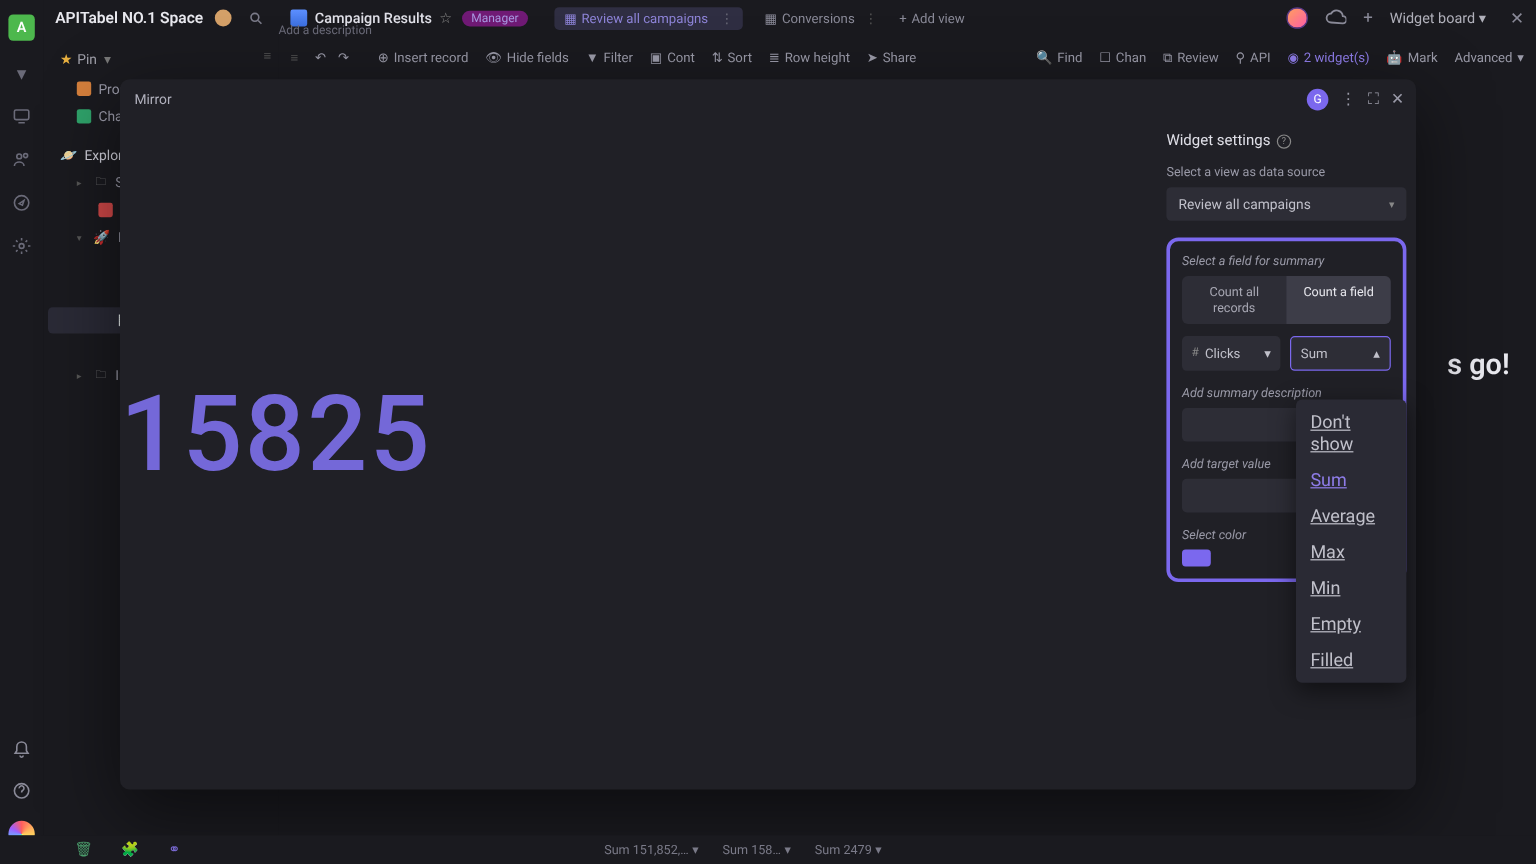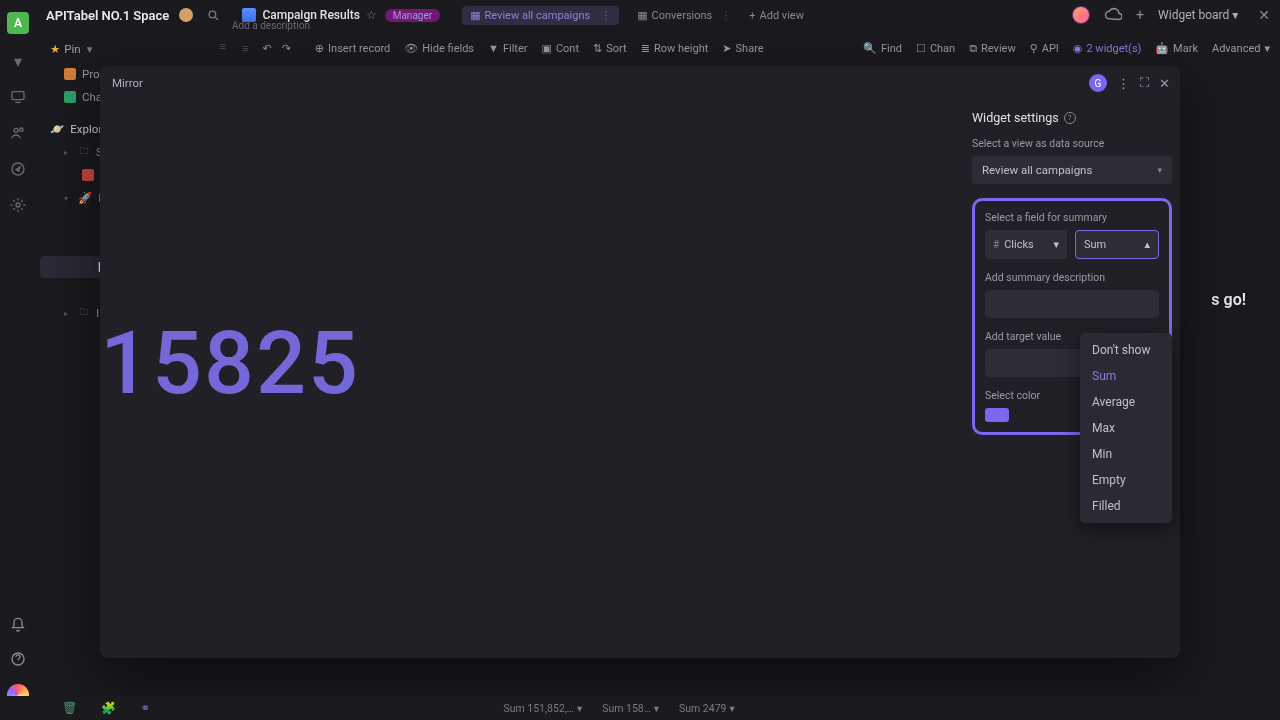--- a/index.html
+++ b/index.html
@@ -71,38 +71,38 @@
 
 .settings { position: absolute; right: 8px; top: 44px; width: 200px; color: #c0c0ca; font-size: 11.5px;}
 .settings .sect-title { font-size: 12.5px; color: #e0e0e8; display: flex; align-items: center; gap: 5px; margin-bottom: 12px;}
 .settings .info-ico { width:12px; height:12px; border:1px solid #888; border-radius:50%; display:inline-flex; align-items:center; justify-content:center; font-size:8px; color:#888;}
 .settings label { font-size: 10.5px; color: #9a9aa8; display:block; margin-bottom: 6px;}
 .settings .select-box { background: #2d2d36; border-radius: 4px; padding: 7px 10px; display: flex; align-items: center; justify-content: space-between; font-size: 11.5px; margin-bottom: 14px;}
 .settings .select-box .chev { color: #888; font-size: 9px;}
 
 
 .hl-panel { border: 3px solid #7b68ee; border-radius: 10px; padding: 10px; background: #202026; position: relative;}
-.hl-panel label { margin-top: 0;}
+.hl-panel label { margin-top: 0; font-style: italic;}
 .seg-row { display: flex; gap: 0; background: #2d2d36; border-radius: 5px; overflow: hidden; margin-bottom: 10px;}
 .seg-btn { flex: 1; padding: 7px 4px; text-align: center; font-size: 10.5px; color: #a8a8b4;}
 .seg-btn.active { background: #3d3d48; color: #e8e8ee;}
 .field-row { display: flex; gap: 8px; margin-bottom: 12px;}
 .field-select { background: #2d2d36; border-radius: 4px; padding: 7px 8px; flex: 1; display: flex; align-items: center; justify-content: space-between; font-size: 11px;}
 .field-select.agg { border: 1px solid #7b68ee;}
 .field-select .hash { color: #888; font-size: 10px;}
 .settings .text-input { background: #2d2d36; border-radius: 4px; height: 28px; margin-bottom: 12px;}
 .color-swatch { width: 24px; height: 14px; background: #7b68ee; border-radius: 3px; margin-top: 2px;}
 
 
 .dropdown { position: absolute; top: 132px; left: 105px; width: 92px; background: #2a2a34; border-radius: 5px; box-shadow: 0 6px 20px rgba(0,0,0,0.5); padding: 4px 0; z-index: 10;}
-.dropdown .dd-item { padding: 6px 12px; font-size: 12px; color: #c0c0ca;}
+.dropdown .dd-item { padding: 6px 12px; font-size: 15px; color: #c0c0ca; text-decoration: underline;}
 .dropdown .dd-item.selected { color: #8e7ce8;}
 
 
-.bg-text { position: absolute; right: 34px; top: 290px; color: #e8e8ee; font-size: 16px; font-weight: 600;}
+.bg-text { position: absolute; right: 22px; top: 290px; color: #e8e8ee; font-size: 24px; font-weight: 600;}
 
 
 .statusbar { position: absolute; left: 0; right: 0; bottom: 0; height: 24px; background: #1a1a1f; display: flex; align-items: center; padding: 0 12px; font-size: 10.5px; color: #7a7a88; gap: 22px;}
 .statusbar .sb-left { display: flex; gap: 24px; margin-left:50px;}
 .sb-ico { font-size: 12px;}
 .statusbar .sb-center { margin-left: auto; margin-right: auto; display: flex; gap: 20px;}
 .sb-center span { display: flex; align-items: center; gap: 3px;}
 
 svg { display: block; }
 </style>
@@ -345,20 +345,24 @@
       <span class="info-ico">?</span>
     </div>
     <label>Select a view as data source</label>
     <div class="select-box">
       <span>Review all campaigns</span>
       <span class="chev">▾</span>
     </div>
 
     <div class="hl-panel">
       <label>Select a field for summary</label>
+      <div class="seg-row">
+        <div class="seg-btn">Count all records</div>
+        <div class="seg-btn active">Count a field</div>
+      </div>
       <div class="field-row">
         <div class="field-select">
           <span style="display:flex;gap:5px;align-items:center;">
               <span class="hash">#</span>
               <span>Clicks</span>
             </span>
           <span class="chev">▾</span>
         </div>
         <div class="field-select agg">
           <span>Sum</span>

